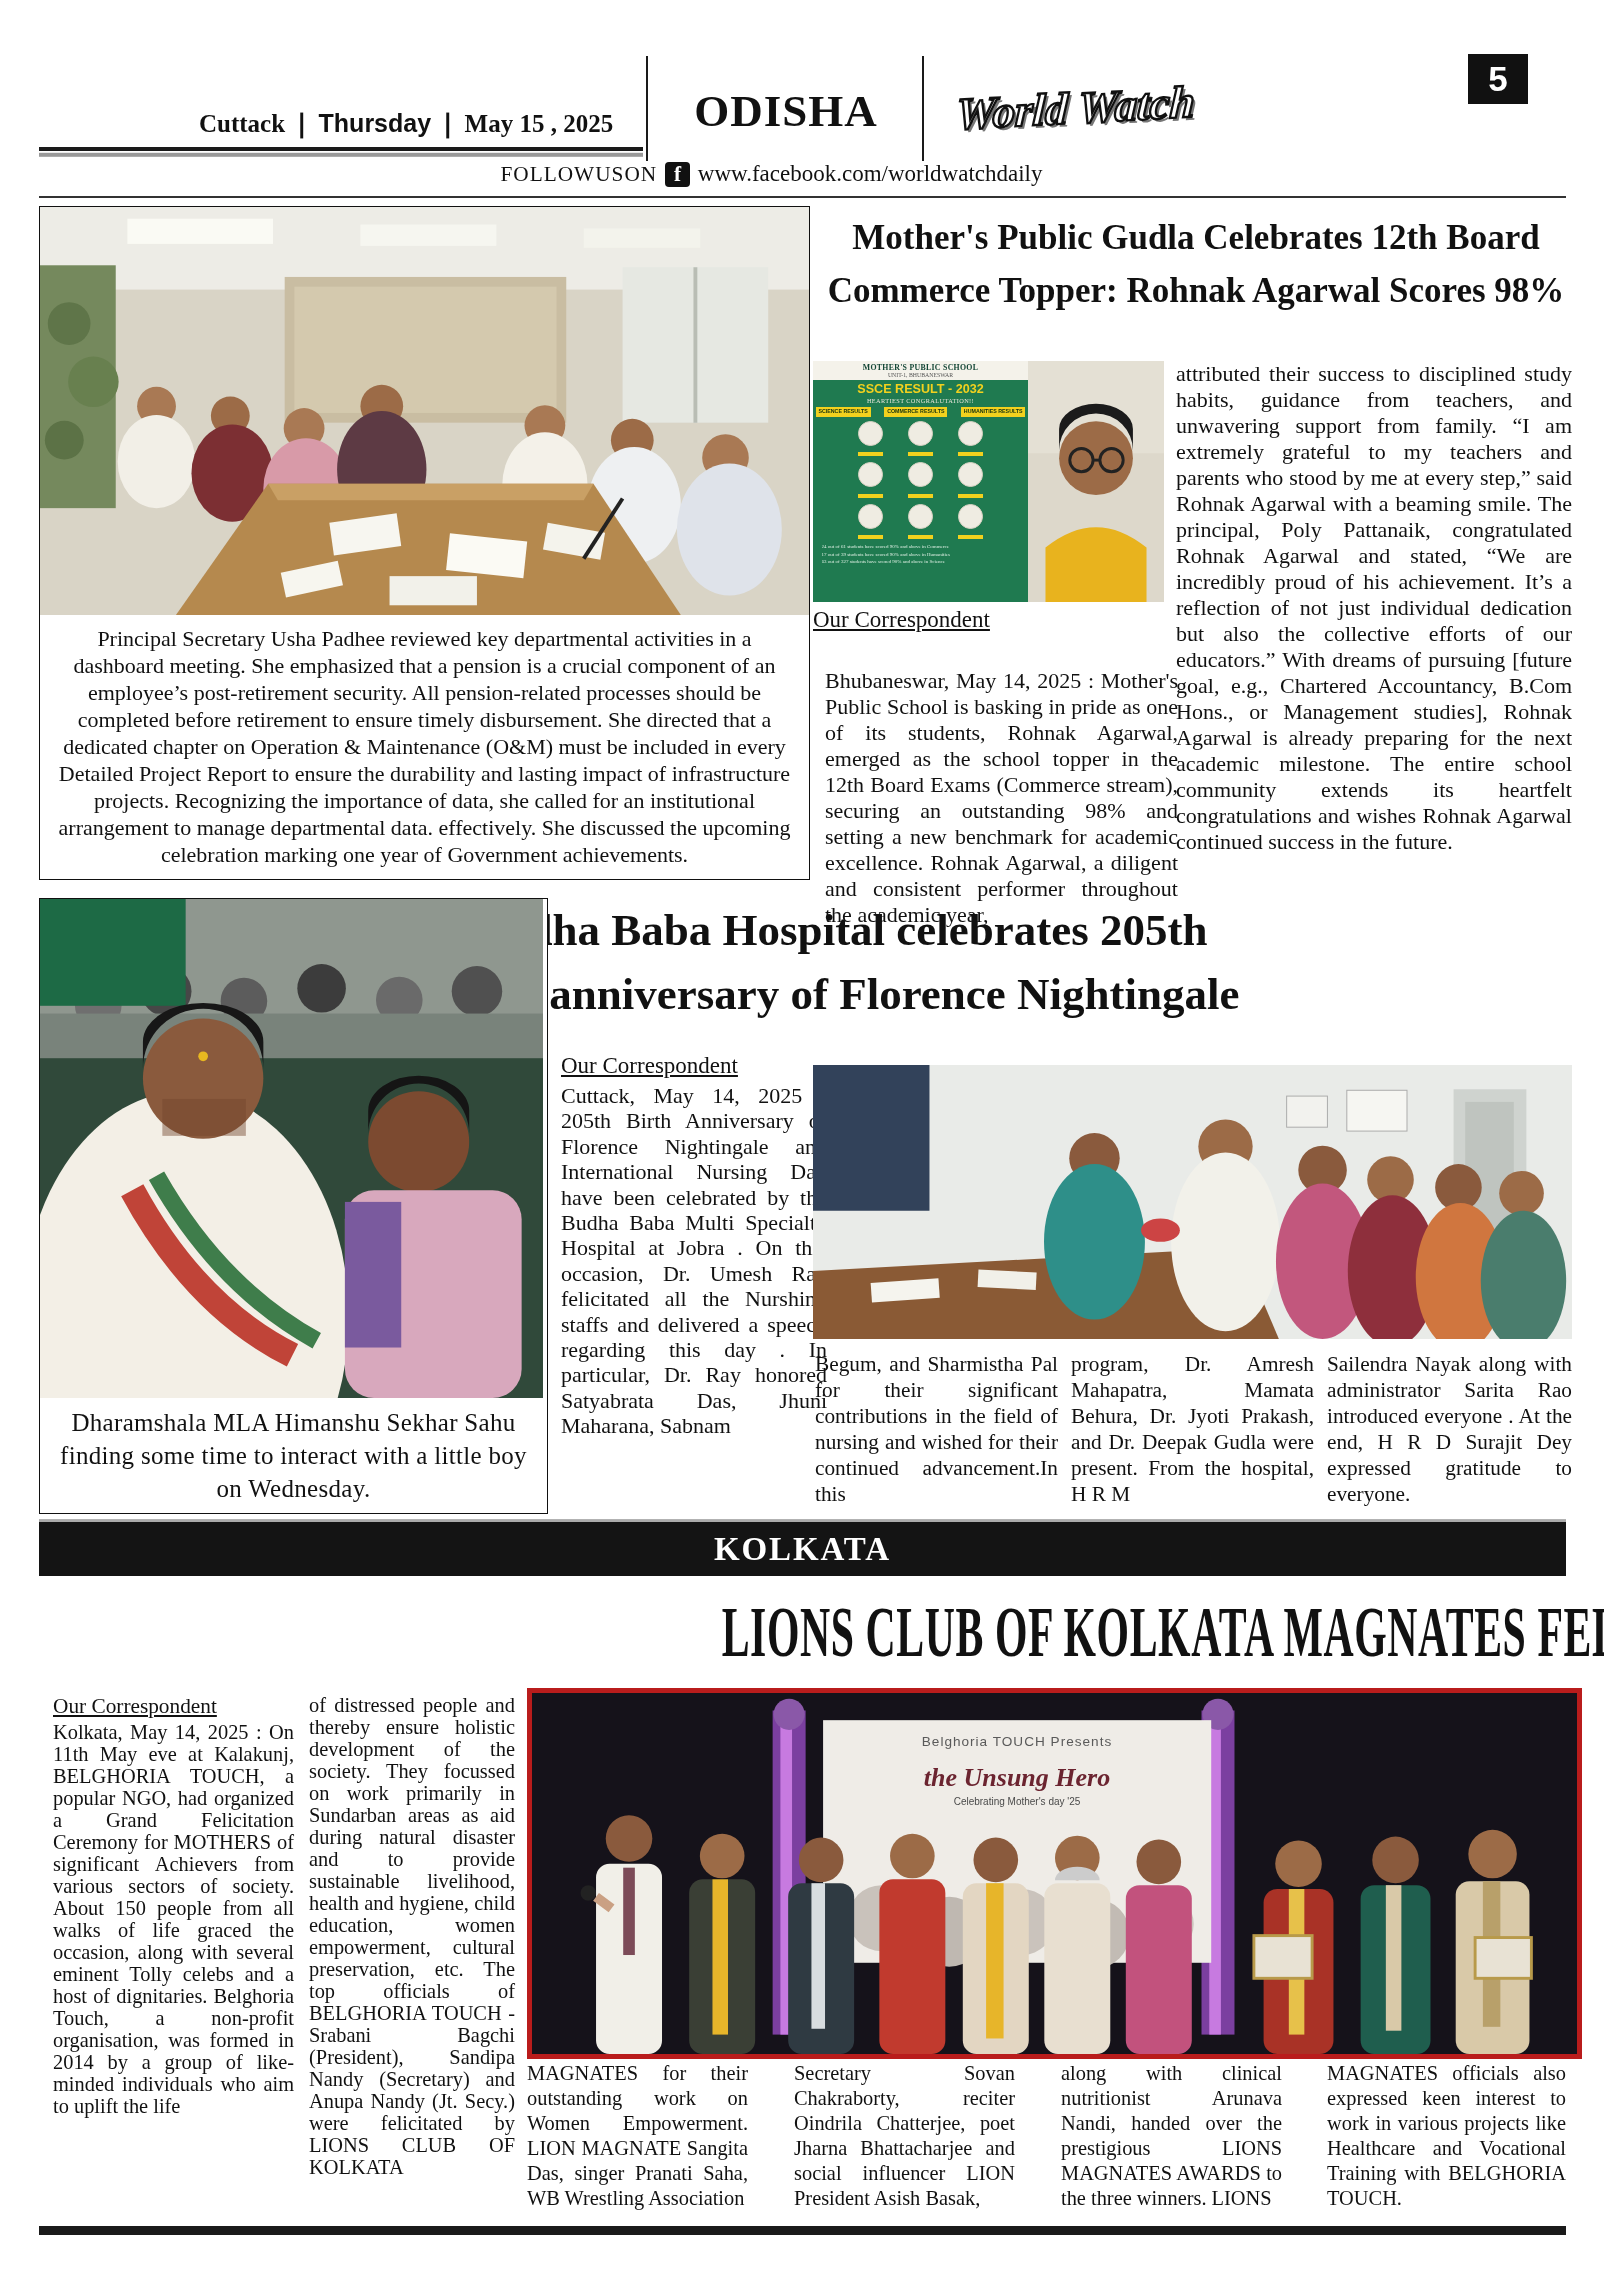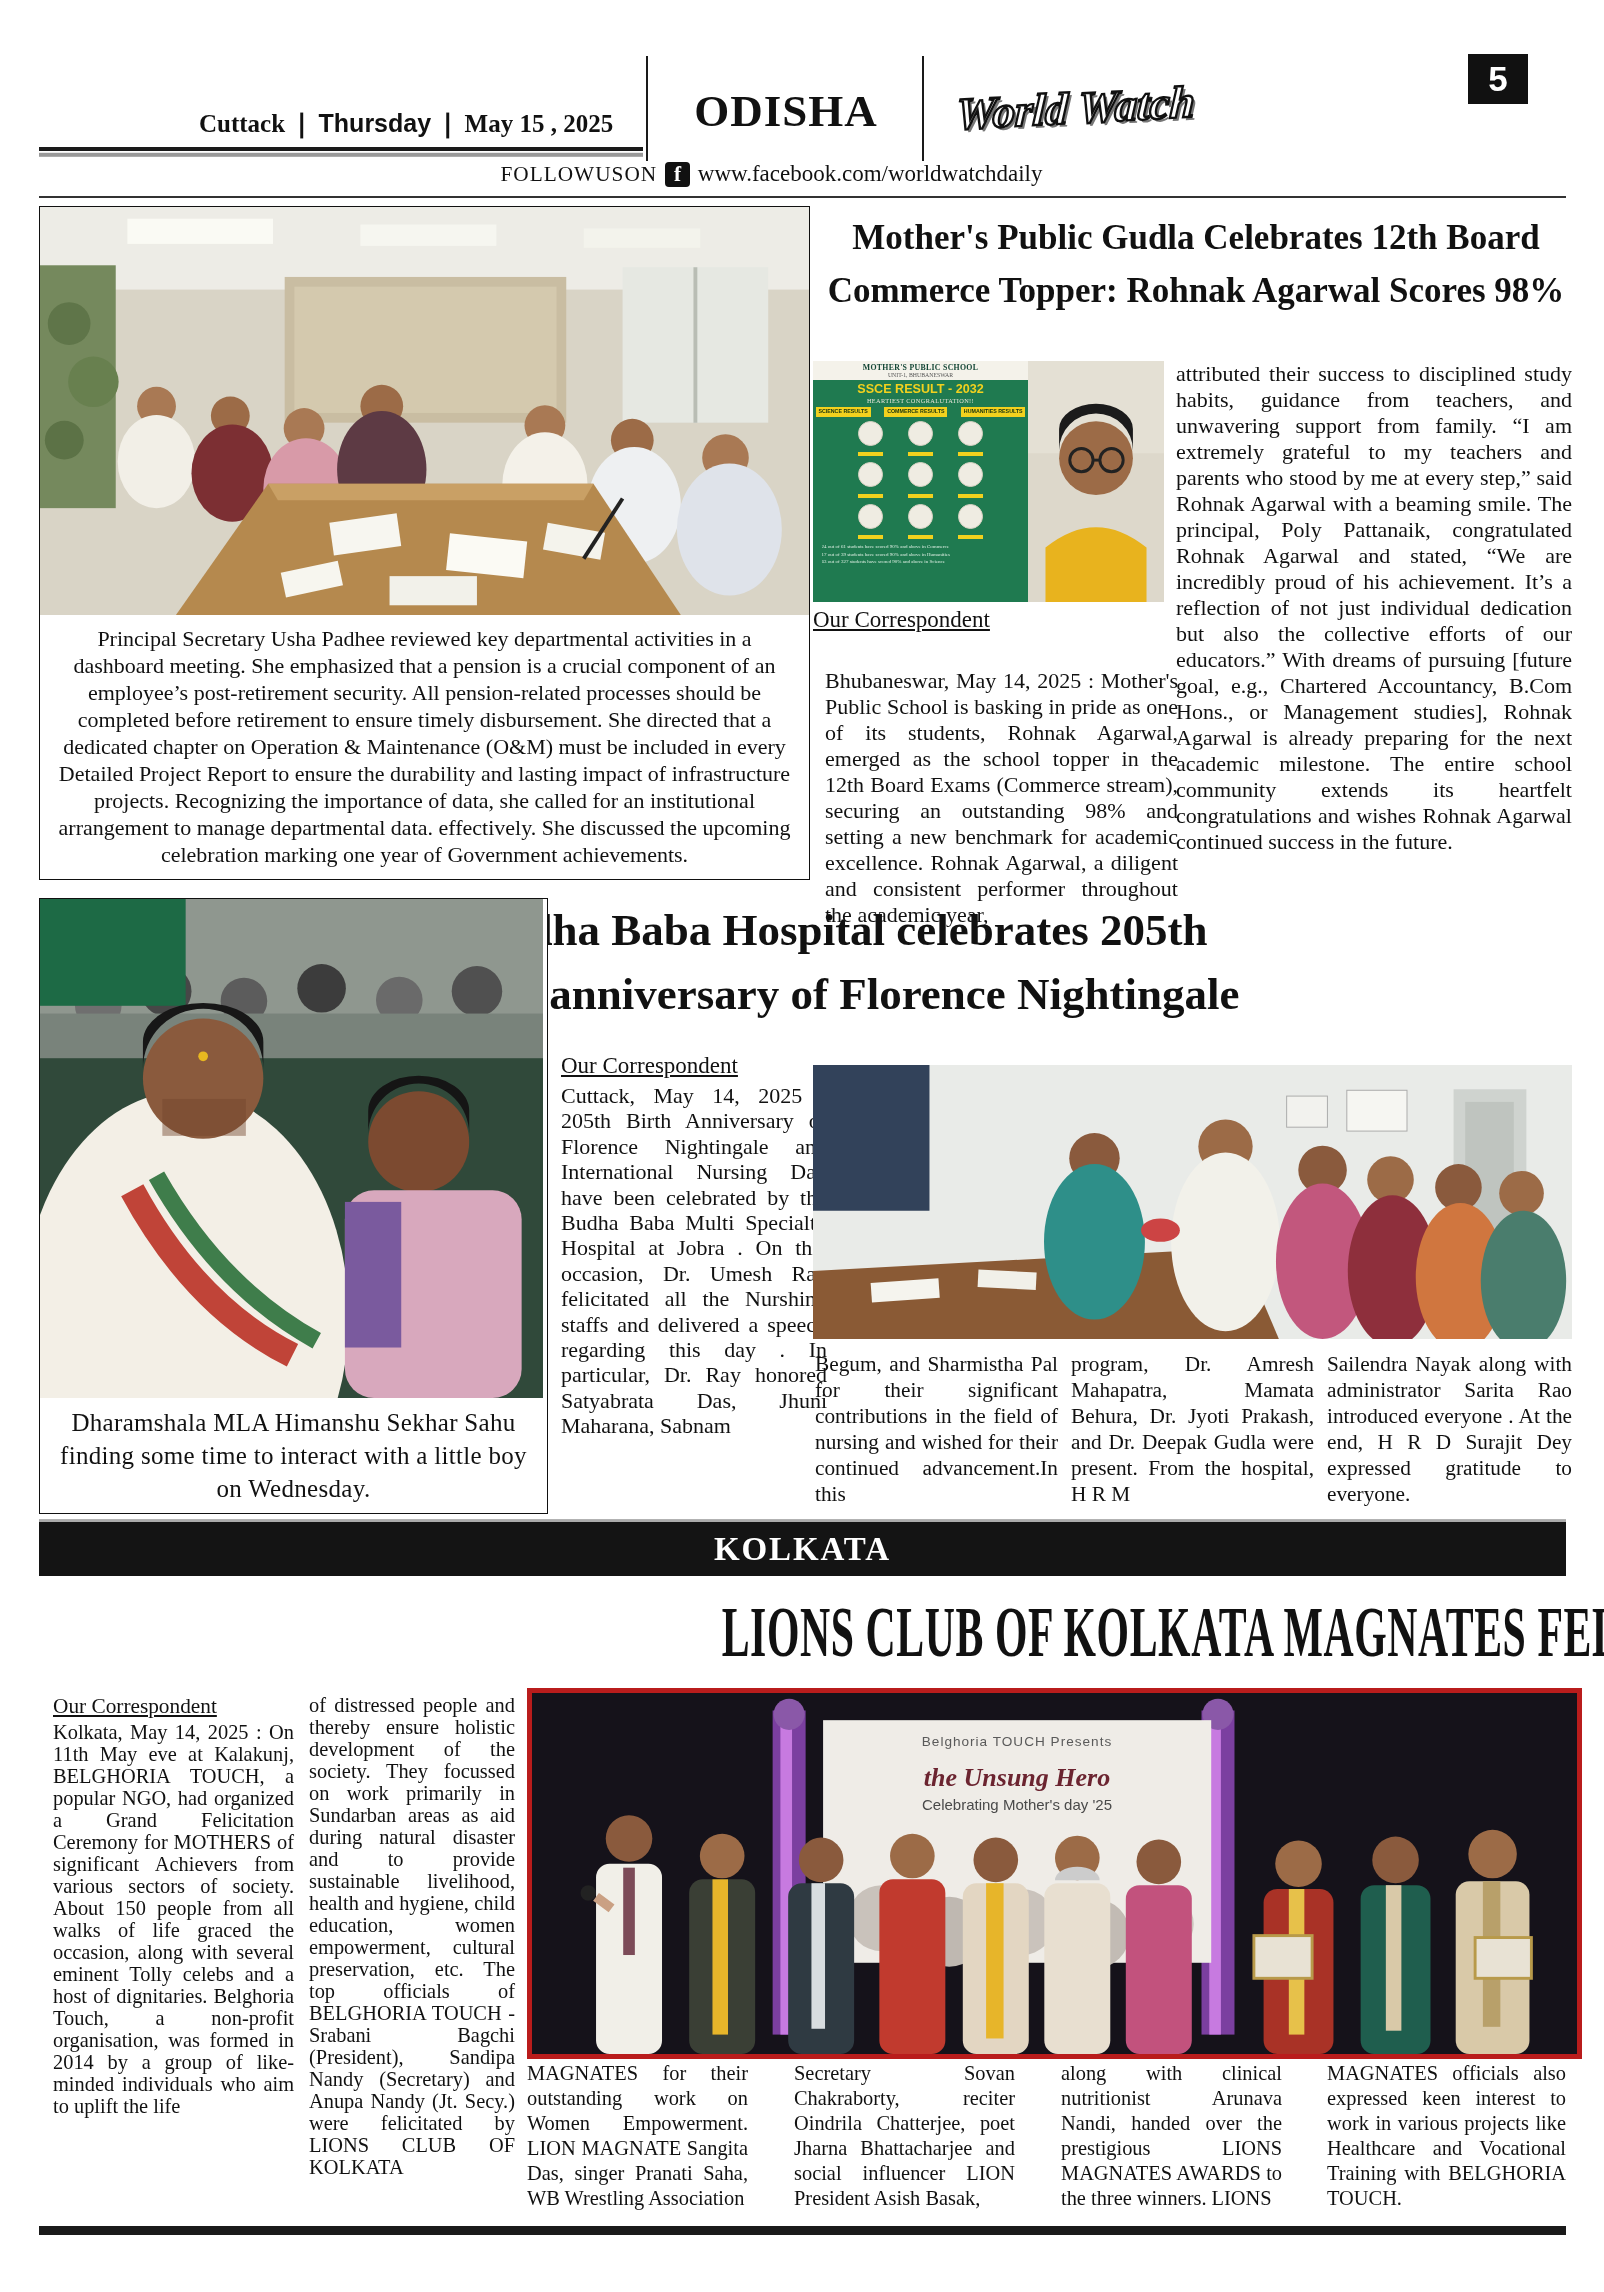--- a/index.html
+++ b/index.html
@@ -67,21 +67,21 @@
   .k-col{font-size:20.4px;line-height:22px;}
   .k-col1{left:53px;top:1721px;width:241px;}
   .k-col2{left:309px;top:1694px;width:206px;}
   .stage-photo{left:527px;top:1688px;width:1045px;height:361px;border:5px solid #b91c1c;}
   .k-bcol{top:2061px;width:221px;font-size:20.4px;line-height:25px;}
   .bottom-rule{left:39px;top:2226px;width:1527px;height:8.7px;background:#1a1a1a;}
 
   .screen-text{position:absolute;left:291px;top:41px;width:388px;text-align:center;}
   .screen-text .l1{font-size:13.6px;color:#5a5a5a;letter-spacing:1px;font-family:"Liberation Sans",sans-serif;}
   .screen-text .l2{font-size:26px;color:#6b2430;font-style:italic;font-weight:bold;margin-top:13.6px;}
-  .screen-text .l3{font-size:15px;color:#4a4a4a;margin-top:3.9px;font-family:"Liberation Sans",sans-serif;}
+  .screen-text .l3{font-size:10px;color:#4a4a4a;margin-top:3.9px;font-family:"Liberation Sans",sans-serif;}
 </style>
 </head>
 <body>
 
 <div class="abs dateline">
   <span>Cuttack</span>
   <span> ❘ </span><span class="sans">Thursday</span>
   <span>  ❘ </span><span>May 15 , 2025</span>
 </div>
 <div class="abs date-underline"></div>

